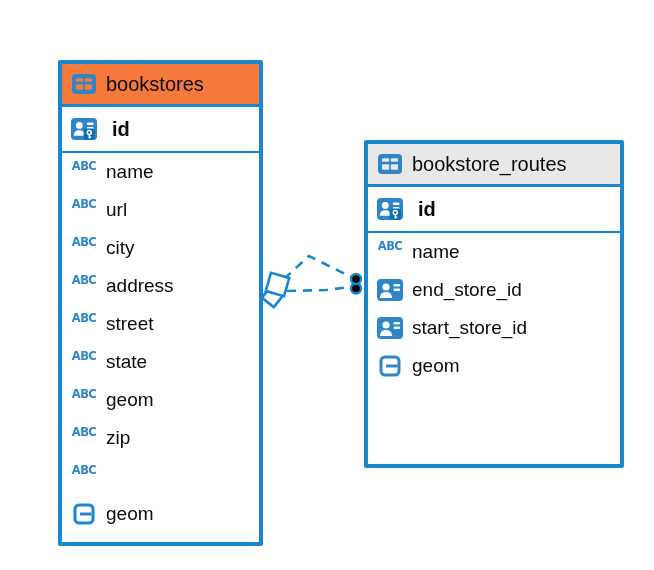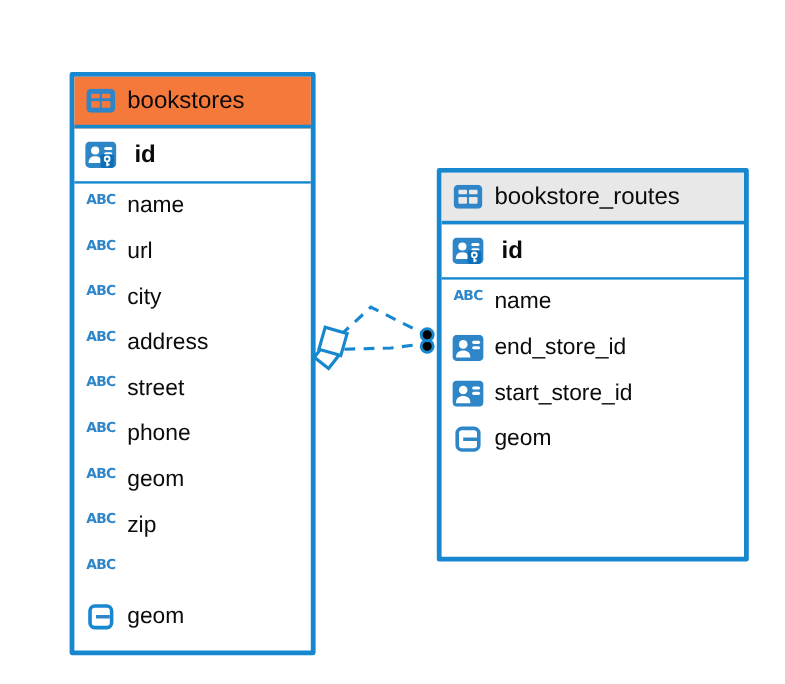--- a/index.html
+++ b/index.html
@@ -158,21 +158,21 @@
       <div class="frow">
         <span class="icon-col">
             <span class="abc-glyph">ABC</span>
           </span>
         <span>street</span>
       </div>
       <div class="frow">
         <span class="icon-col">
             <span class="abc-glyph">ABC</span>
           </span>
-        <span>phone</span>
+        <span>state</span>
       </div>
       <div class="frow">
         <span class="icon-col">
             <span class="abc-glyph">ABC</span>
           </span>
         <span>geom</span>
       </div>
       <div class="frow">
         <span class="icon-col">
             <span class="abc-glyph">ABC</span>

